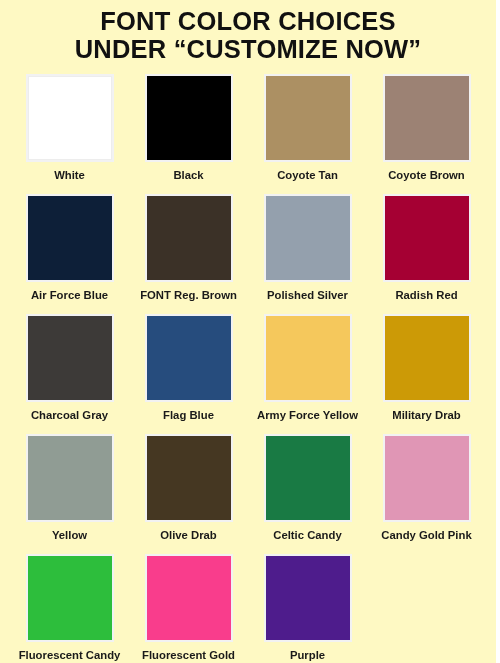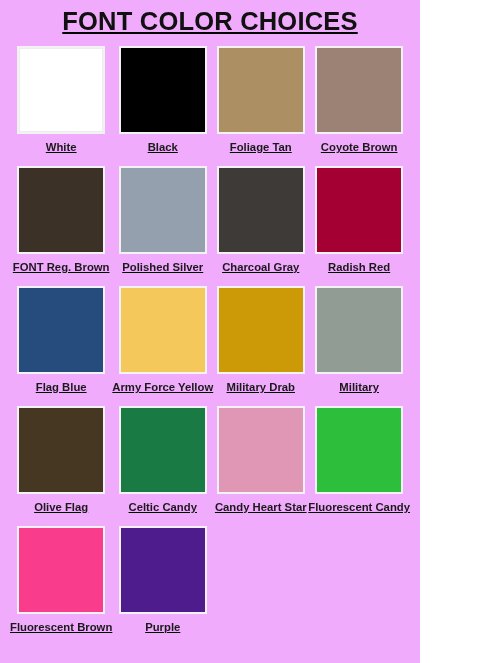--- a/index.html
+++ b/index.html
@@ -7,26 +7,25 @@
     padding: 0;
   }
   body {
     width: 500px;
     height: 663px;
     background: #ffffff;
     font-family: "Liberation Sans", sans-serif;
     overflow: hidden;
   }
   .page {
-    width: 420px;
+    width: 496px;
     height: 663px;
     box-sizing: border-box;
-    background: #f0abfc;
+    background: #fef9c3;
     position: relative;
-    text-decoration: underline;
   }
   .title-block {
     text-align: center;
     padding-top: 7px;
   }
   .title-line {
     font-family: "Liberation Sans", sans-serif;
     font-weight: bold;
     font-size: 25.5px;
     letter-spacing: 0.2px;
@@ -79,124 +78,131 @@
     white-space: nowrap;
   }
 </style>
 </head>
 <body>
 
 <div class="page">
 
   <div class="title-block">
     <div class="title-line">FONT COLOR CHOICES</div>
+    <div class="title-line">UNDER “CUSTOMIZE NOW”</div>
   </div>
 
   <div class="grid" id="swatch-grid">
       <div class="cell">
         <div class="swatch-wrap">
           <div class="swatch swatch-white" style="background: rgb(255, 255, 255);"></div>
         </div>
         <div class="swatch-label">White</div>
       </div>
       <div class="cell">
         <div class="swatch-wrap">
           <div class="swatch" style="background: rgb(0, 0, 0);"></div>
         </div>
         <div class="swatch-label">Black</div>
       </div>
       <div class="cell">
         <div class="swatch-wrap">
           <div class="swatch" style="background: rgb(172, 144, 99);"></div>
         </div>
-        <div class="swatch-label">Foliage Tan</div>
+        <div class="swatch-label">Coyote Tan</div>
       </div>
       <div class="cell">
         <div class="swatch-wrap">
           <div class="swatch" style="background: rgb(156, 130, 116);"></div>
         </div>
         <div class="swatch-label">Coyote Brown</div>
       </div>
       <div class="cell">
         <div class="swatch-wrap">
+          <div class="swatch" style="background: rgb(13, 31, 56);"></div>
+        </div>
+        <div class="swatch-label">Air Force Blue</div>
+      </div>
+      <div class="cell">
+        <div class="swatch-wrap">
           <div class="swatch" style="background: rgb(59, 49, 39);"></div>
         </div>
         <div class="swatch-label">FONT Reg. Brown</div>
       </div>
       <div class="cell">
         <div class="swatch-wrap">
           <div class="swatch" style="background: rgb(148, 160, 173);"></div>
         </div>
         <div class="swatch-label">Polished Silver</div>
       </div>
       <div class="cell">
         <div class="swatch-wrap">
+          <div class="swatch" style="background: rgb(165, 0, 51);"></div>
+        </div>
+        <div class="swatch-label">Radish Red</div>
+      </div>
+      <div class="cell">
+        <div class="swatch-wrap">
           <div class="swatch" style="background: rgb(61, 58, 56);"></div>
         </div>
         <div class="swatch-label">Charcoal Gray</div>
       </div>
       <div class="cell">
         <div class="swatch-wrap">
-          <div class="swatch" style="background: rgb(165, 0, 51);"></div>
-        </div>
-        <div class="swatch-label">Radish Red</div>
-      </div>
-      <div class="cell">
-        <div class="swatch-wrap">
           <div class="swatch" style="background: rgb(38, 76, 125);"></div>
         </div>
         <div class="swatch-label">Flag Blue</div>
       </div>
       <div class="cell">
         <div class="swatch-wrap">
           <div class="swatch" style="background: rgb(245, 200, 92);"></div>
         </div>
         <div class="swatch-label">Army Force Yellow</div>
       </div>
       <div class="cell">
         <div class="swatch-wrap">
           <div class="swatch" style="background: rgb(204, 154, 6);"></div>
         </div>
         <div class="swatch-label">Military Drab</div>
       </div>
       <div class="cell">
         <div class="swatch-wrap">
           <div class="swatch" style="background: rgb(144, 156, 148);"></div>
         </div>
-        <div class="swatch-label">Military</div>
+        <div class="swatch-label">Yellow</div>
       </div>
       <div class="cell">
         <div class="swatch-wrap">
           <div class="swatch" style="background: rgb(69, 55, 34);"></div>
         </div>
-        <div class="swatch-label">Olive Flag</div>
+        <div class="swatch-label">Olive Drab</div>
       </div>
       <div class="cell">
         <div class="swatch-wrap">
           <div class="swatch" style="background: rgb(25, 122, 68);"></div>
         </div>
         <div class="swatch-label">Celtic Candy</div>
       </div>
       <div class="cell">
         <div class="swatch-wrap">
           <div class="swatch" style="background: rgb(224, 150, 181);"></div>
         </div>
-        <div class="swatch-label">Candy Heart Star</div>
+        <div class="swatch-label">Candy Gold Pink</div>
       </div>
       <div class="cell">
         <div class="swatch-wrap">
           <div class="swatch" style="background: rgb(45, 190, 60);"></div>
         </div>
         <div class="swatch-label">Fluorescent Candy</div>
       </div>
       <div class="cell">
         <div class="swatch-wrap">
           <div class="swatch" style="background: rgb(249, 61, 140);"></div>
         </div>
-        <div class="swatch-label">Fluorescent Brown</div>
+        <div class="swatch-label">Fluorescent Gold</div>
       </div>
       <div class="cell">
         <div class="swatch-wrap">
           <div class="swatch" style="background: rgb(78, 28, 140);"></div>
         </div>
         <div class="swatch-label">Purple</div>
       </div>
     </div>
 
 </div>

